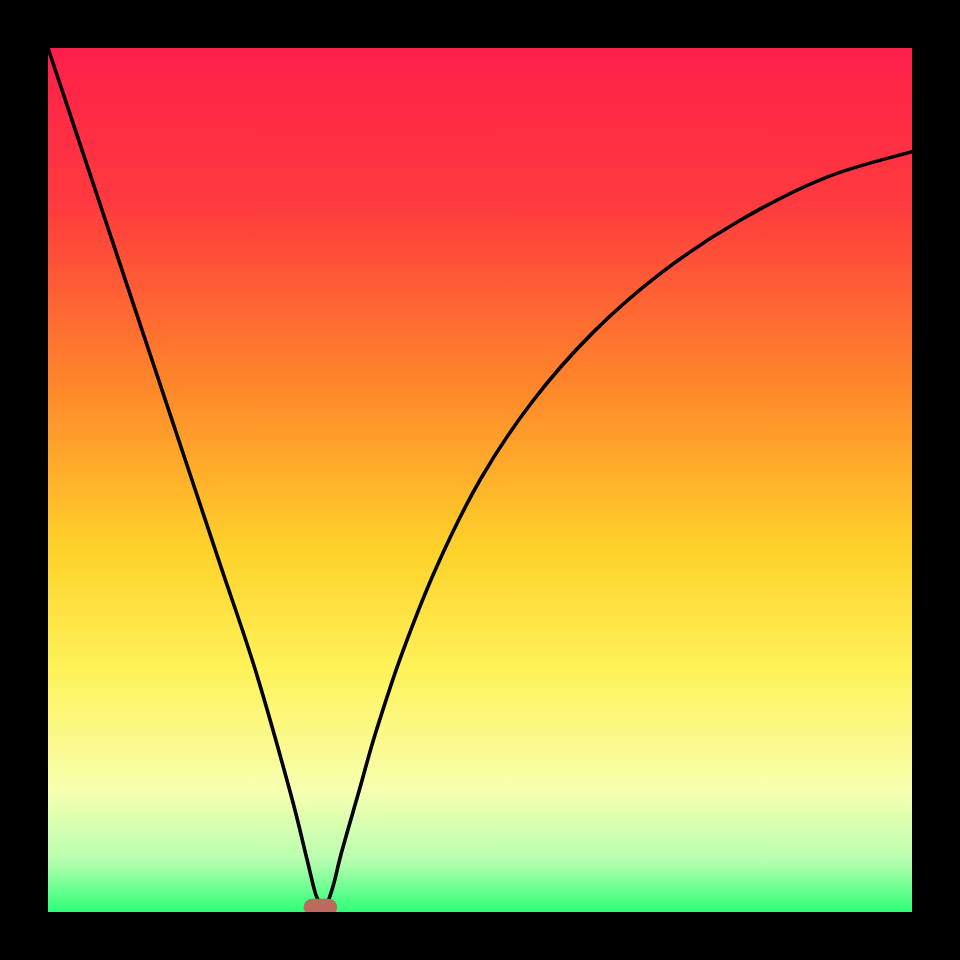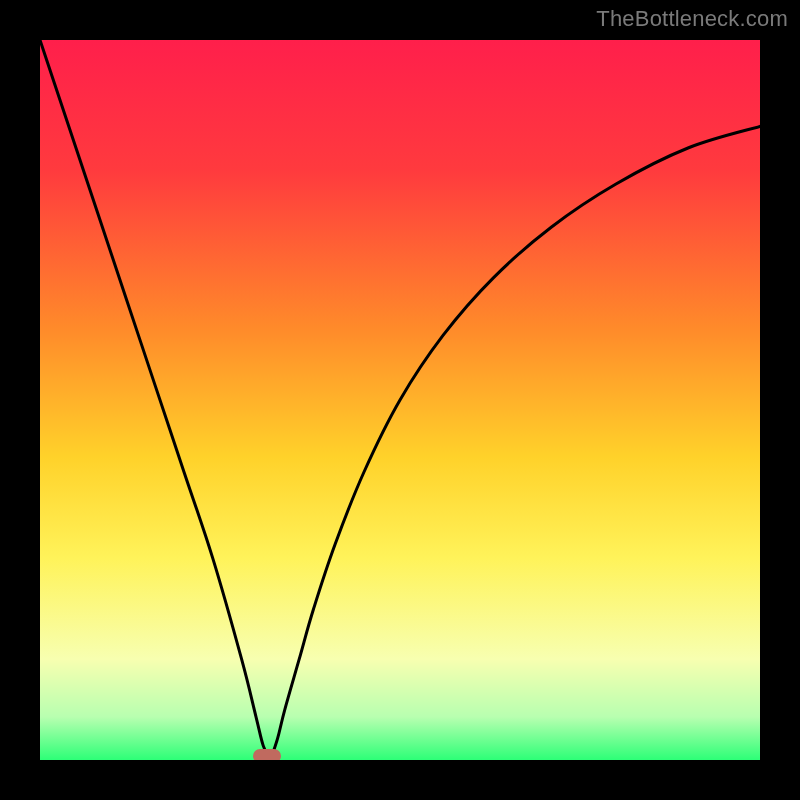--- a/index.html
+++ b/index.html
@@ -75,14 +75,13 @@
     </svg>
 
     <svg class="curve-svg" viewBox="0 0 720 720" preserveAspectRatio="none">
       <path id="left-path" fill="none" stroke="#000" stroke-width="3" stroke-linecap="round" stroke-linejoin="round" d="M 0 0 C 2.592 7.776000000000008, 7.920000000000001 23.760000000000048, 14.4 43.200000000000045 C 20.88 62.64000000000004, 28.224 84.67200000000003, 36 108 C 43.775999999999996 131.32799999999997, 48.528000000000006 145.58399999999995, 57.6 172.79999999999995 C 66.672 200.01599999999996, 76.032 228.096, 86.39999999999999 259.2 C 96.76799999999999 290.304, 104.83200000000001 314.496, 115.2 345.59999999999997 C 125.568 376.70399999999995, 133.632 400.896, 144 432 C 154.368 463.104, 162.432 484.70399999999995, 172.79999999999998 518.4 C 183.16799999999998 552.096, 193.824 590.6880000000001, 201.60000000000002 619.2 C 209.37600000000003 647.712, 212.112 661.2479999999999, 216 676.8 C 219.888 692.352, 220.60799999999998 697.8240000000001, 223.2 705.6 C 225.792 713.376, 229.104 717.408, 230.4 720"></path>
       <path id="right-path" fill="none" stroke="#000" stroke-width="3" stroke-linecap="round" stroke-linejoin="round" d="M 230.4 720 C 231.696 716.112, 235.008 707.472, 237.60000000000002 698.4 C 240.19200000000004 689.328, 240.912 683.856, 244.8 669.6 C 248.68800000000002 655.344, 254.016 637.344, 259.2 619.2 C 264.384 601.056, 267.12 589.536, 273.6 568.8 C 280.08000000000004 548.064, 286.128 528.624, 295.2 504 C 304.272 479.37600000000003, 312.336 457.92, 324 432 C 335.664 406.08, 345.74399999999997 384.62399999999997, 360 360 C 374.25600000000003 335.37600000000003, 386.35200000000003 317.232, 403.20000000000005 295.20000000000005 C 420.04800000000006 273.16800000000006, 434.16 257.03999999999996, 453.6 237.59999999999997 C 473.04 218.15999999999997, 489.168 204.04800000000003, 511.2 187.20000000000005 C 533.232 170.35200000000006, 551.376 158.256, 576 144 C 600.624 129.744, 622.08 118.36800000000001, 648 108 C 673.92 97.63199999999999, 707.04 90.28799999999998, 720 86.39999999999998"></path>
     </svg>
 
     <div id="marker" class="marker" style="left: 226.8px; top: 716.4px; width: 28px; height: 14px; background: rgb(192, 106, 95);"></div>
   </div>
 
-  <div class="watermark">TheBottleneck.com</div>
 </div>
 
 </body></html>

